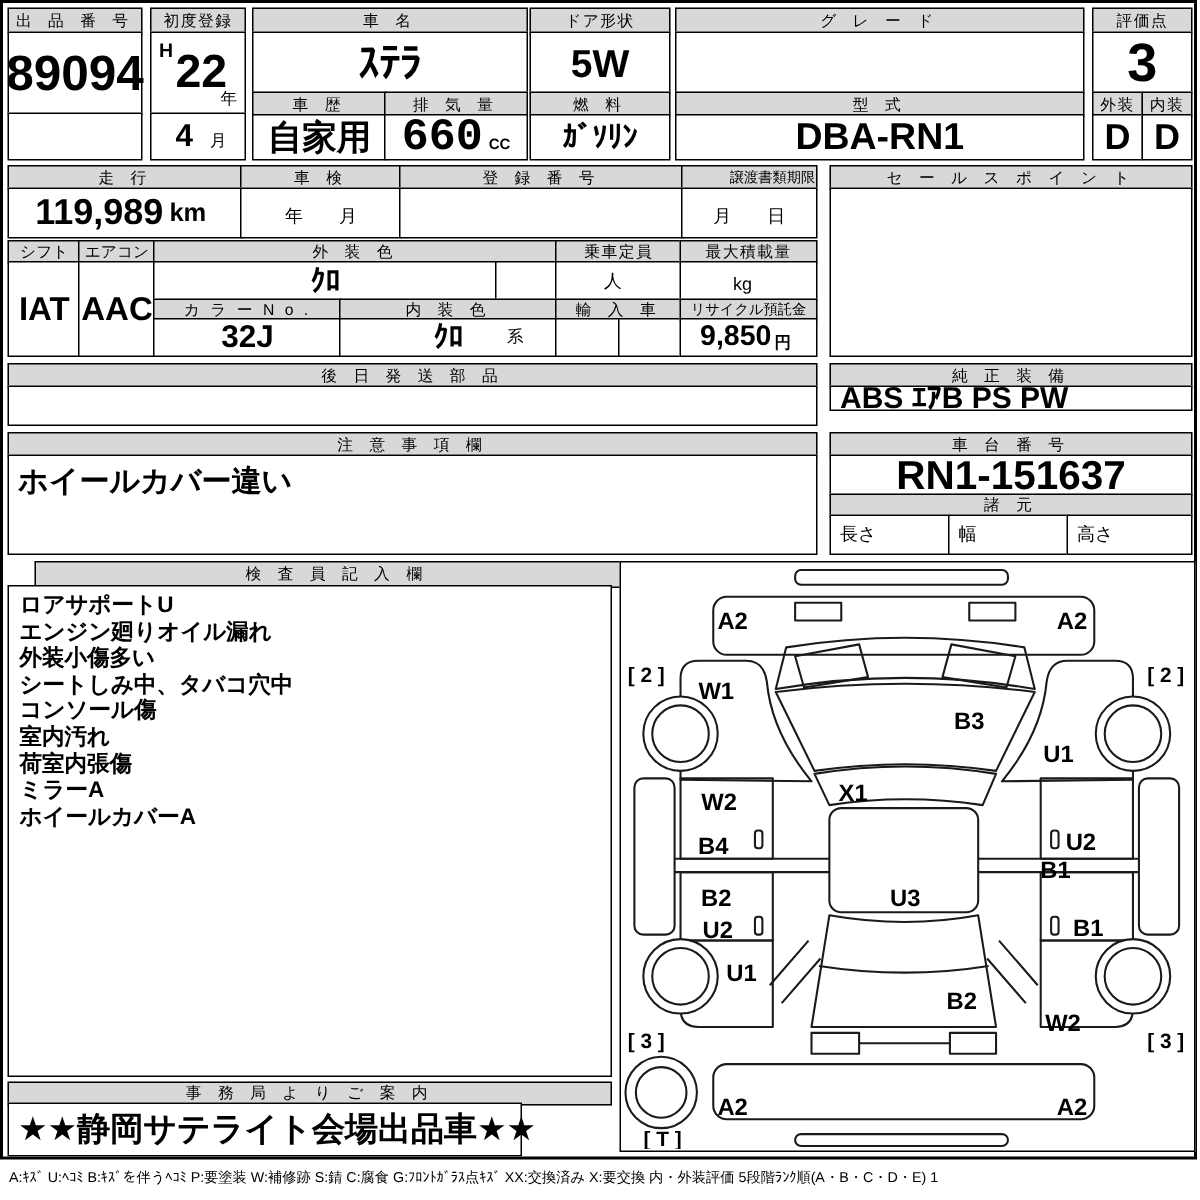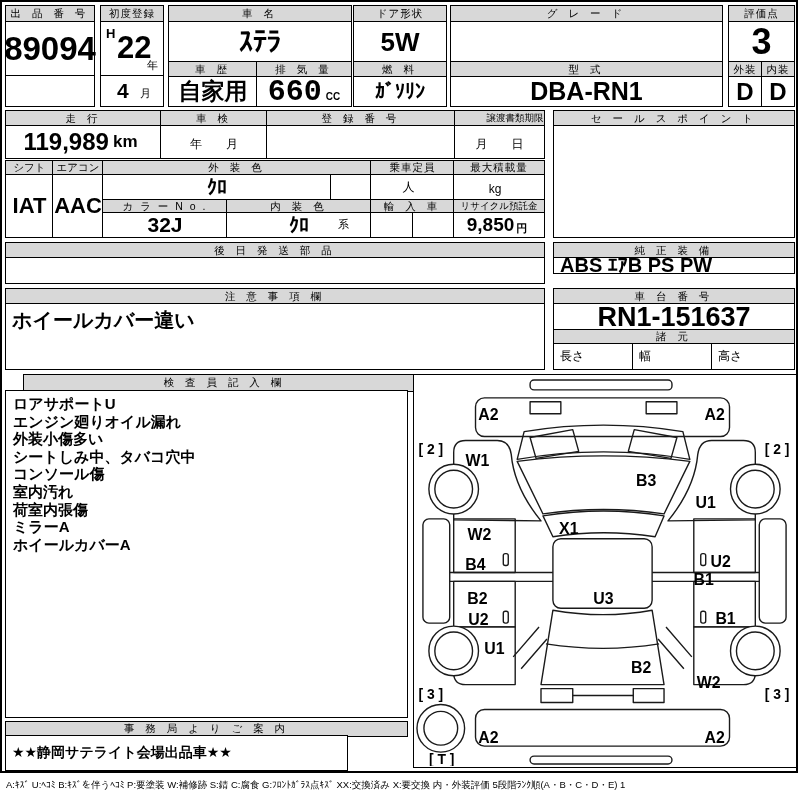--- a/index.html
+++ b/index.html
@@ -137,21 +137,21 @@
     <div class="insp-line">外装小傷多い</div>
     <div class="insp-line">シートしみ中、タバコ穴中</div>
     <div class="insp-line">コンソール傷</div>
     <div class="insp-line">室内汚れ</div>
     <div class="insp-line">荷室内張傷</div>
     <div class="insp-line">ミラーA</div>
     <div class="insp-line">ホイールカバーA</div>
   </div>
 
   <div class="abs hd hdw" style="left:5px;top:721px;width:403px;height:16px;">事 務 局 よ り ご 案 内</div>
-  <div class="abs cell val left" style="left:5px;top:735px;width:343px;height:36px;font-size:14px;padding-left:6px;">★★静岡サテライト会場出品車★★</div>
+  <div class="abs cell val left" style="left:5px;top:735px;width:343px;height:36px;font-size:22px;padding-left:6px;">★★静岡サテライト会場出品車★★</div>
 
   <div class="abs cell" style="left:413px;top:374px;width:384px;height:394px;">
     <svg width="381" height="391" viewBox="0 0 384 394" preserveAspectRatio="none">
 
       <rect class="sh" x="117" y="5" width="143" height="10" rx="4"></rect>
       <rect class="sh" x="62" y="23" width="256" height="39" rx="9"></rect>
       <rect class="sh" x="117" y="27" width="31" height="12"></rect>
       <rect class="sh" x="234" y="27" width="31" height="12"></rect>
       <path class="sh" d="M104,85 Q191,70 278,85 L271,57 Q191,44 111,57 Z"></path>
       <path class="sh" d="M117,63 L160,55 L166,77 L123,84 Z"></path>

